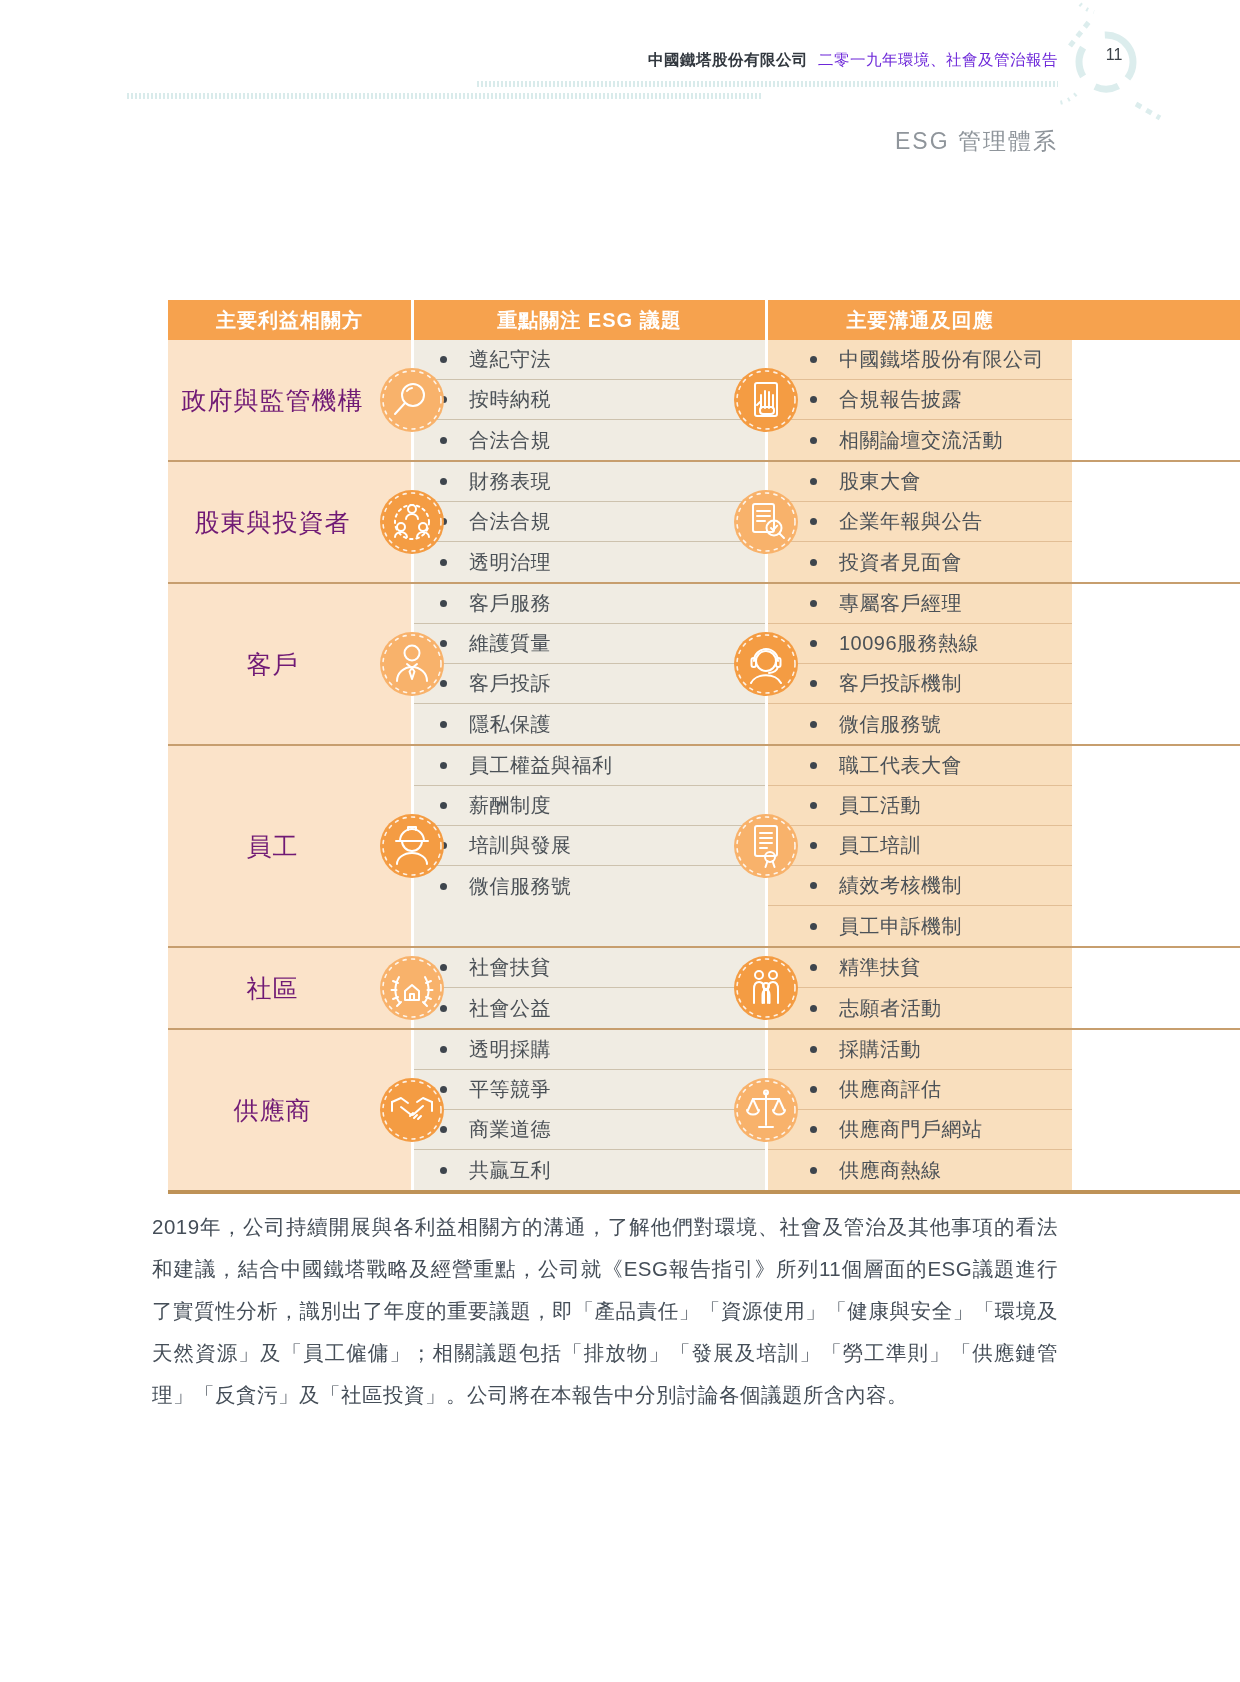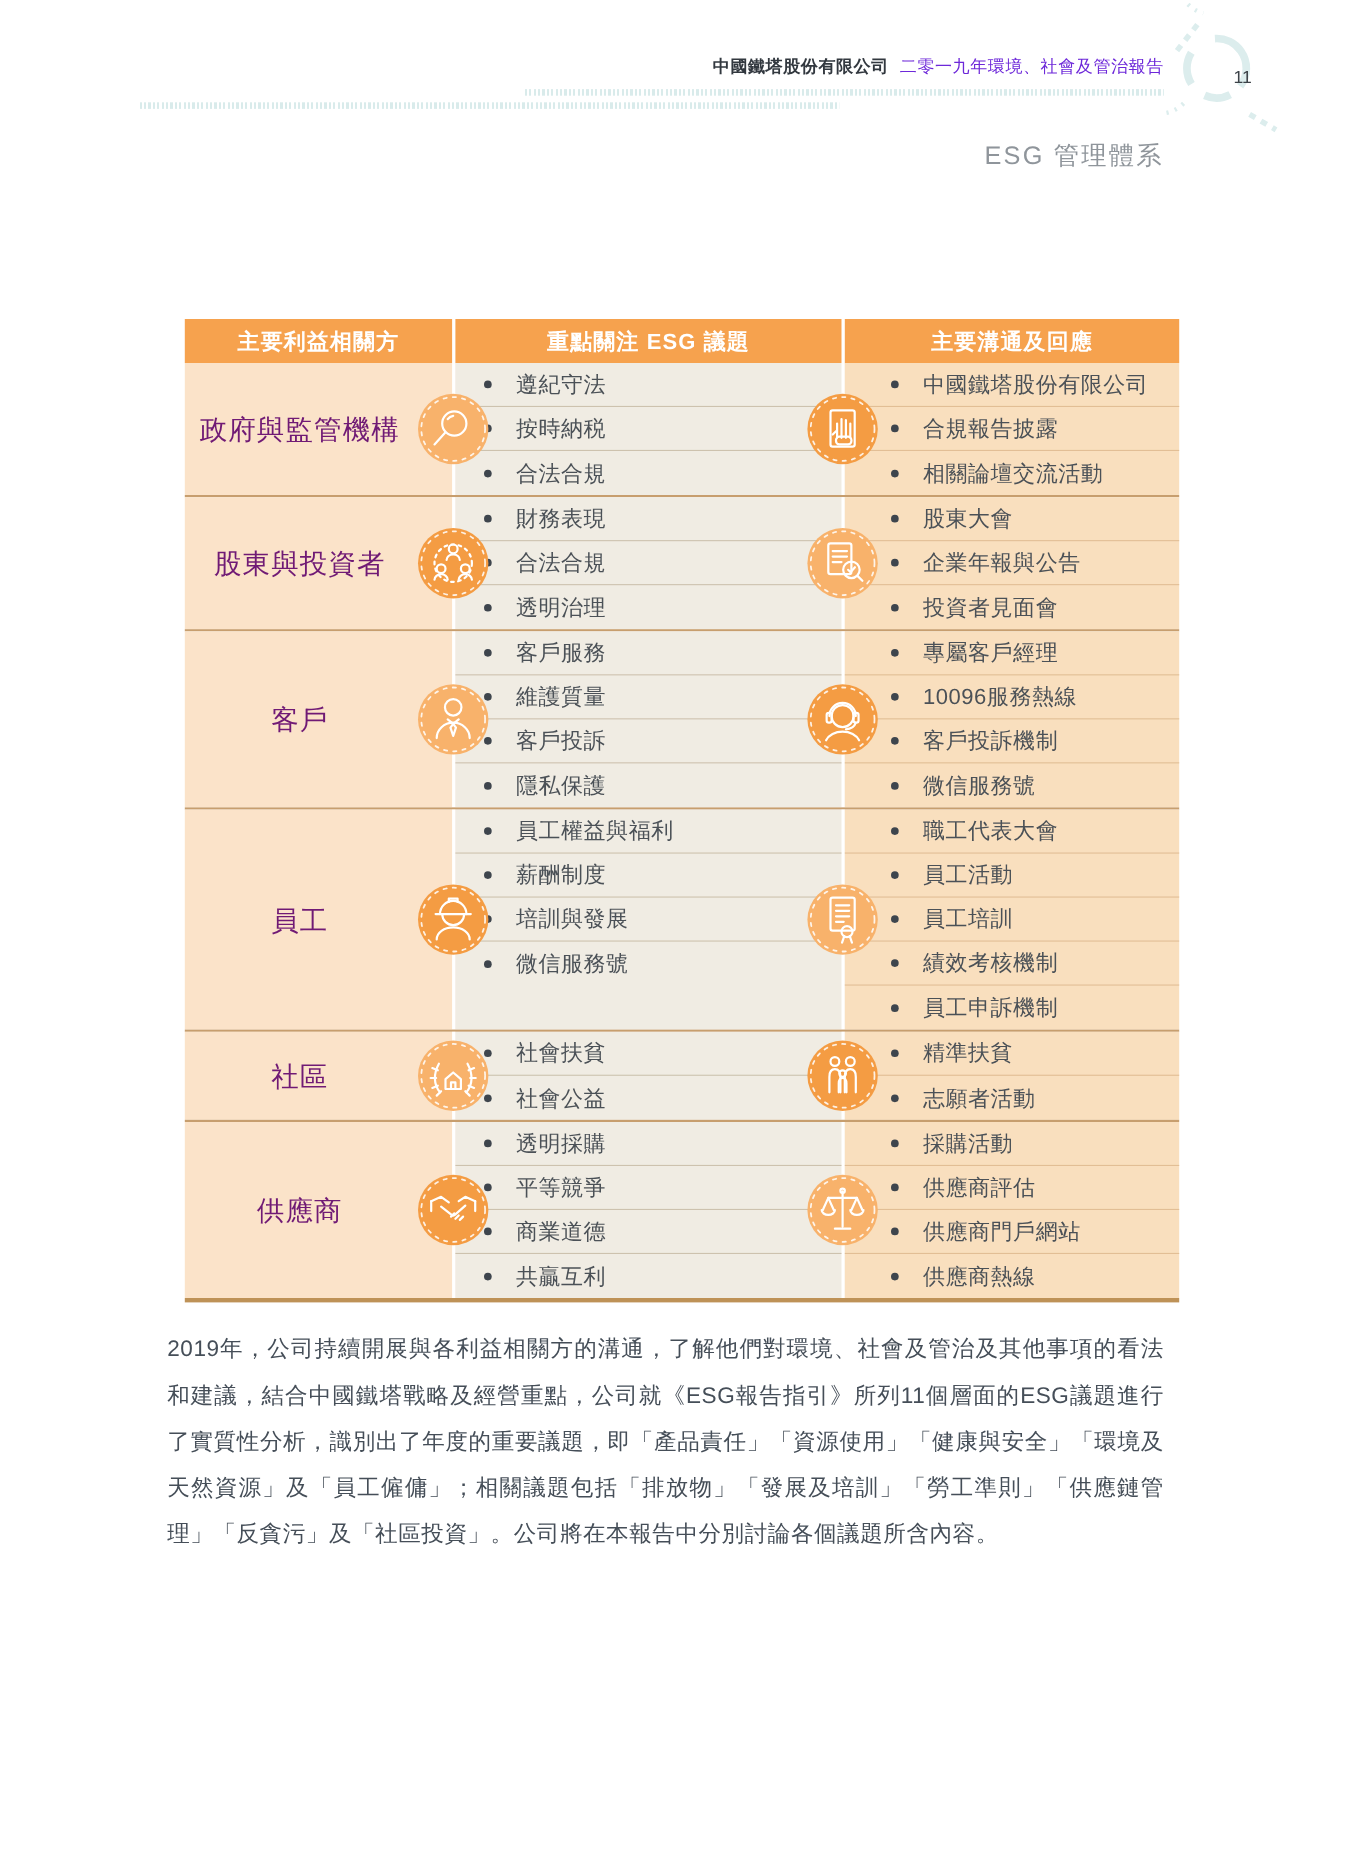--- a/index.html
+++ b/index.html
@@ -20,30 +20,30 @@
   .doc-header .company{font-weight:700;color:#32383f;margin-right:10px;}
   .doc-header .report{color:#6d28d9;}
 
   .rule{position:absolute;height:6px;
     background:repeating-linear-gradient(90deg,var(--teal-decoration) 0 2px,transparent 2px 4px);}
   .rule-top{left:477px;top:81px;width:581px;}
   .rule-bottom{left:127px;top:93px;width:636px;}
 
   .pageno-wrap{position:absolute;left:1040px;top:2px;width:150px;height:125px;}
   .pageno{
-    position:absolute;left:50px;top:60px;width:48px;text-align:right;
+    position:absolute;left:50px;top:44px;width:48px;text-align:center;
     font-size:16px;color:#3c4248;
   }
   .section-title{
     position:absolute;top:126px;right:182px;
     font-size:23px;color:var(--section-title-gray);letter-spacing:2px;
   }
 
   
-  .tbl{position:absolute;left:168px;top:290px;width:904px;}
+  .tbl{position:absolute;left:168px;top:300px;width:1072px;}
   .thead{display:flex;height:40px;background:var(--accent-orange);}
   .thead .hc{display:flex;align-items:center;justify-content:center;
     color:#ffffff;font-weight:700;font-size:20px;letter-spacing:1px;}
   .hc1{width:246px;border-right:3px solid #ffffff;}
   .hc2{width:354px;border-right:3px solid #ffffff;}
   .hc3{width:304px;}
 
   .tbody{border-bottom:4px solid var(--table-bottom);}
   .group{display:flex;position:relative;}
   .group + .group{border-top:2px solid var(--divider-group);}

